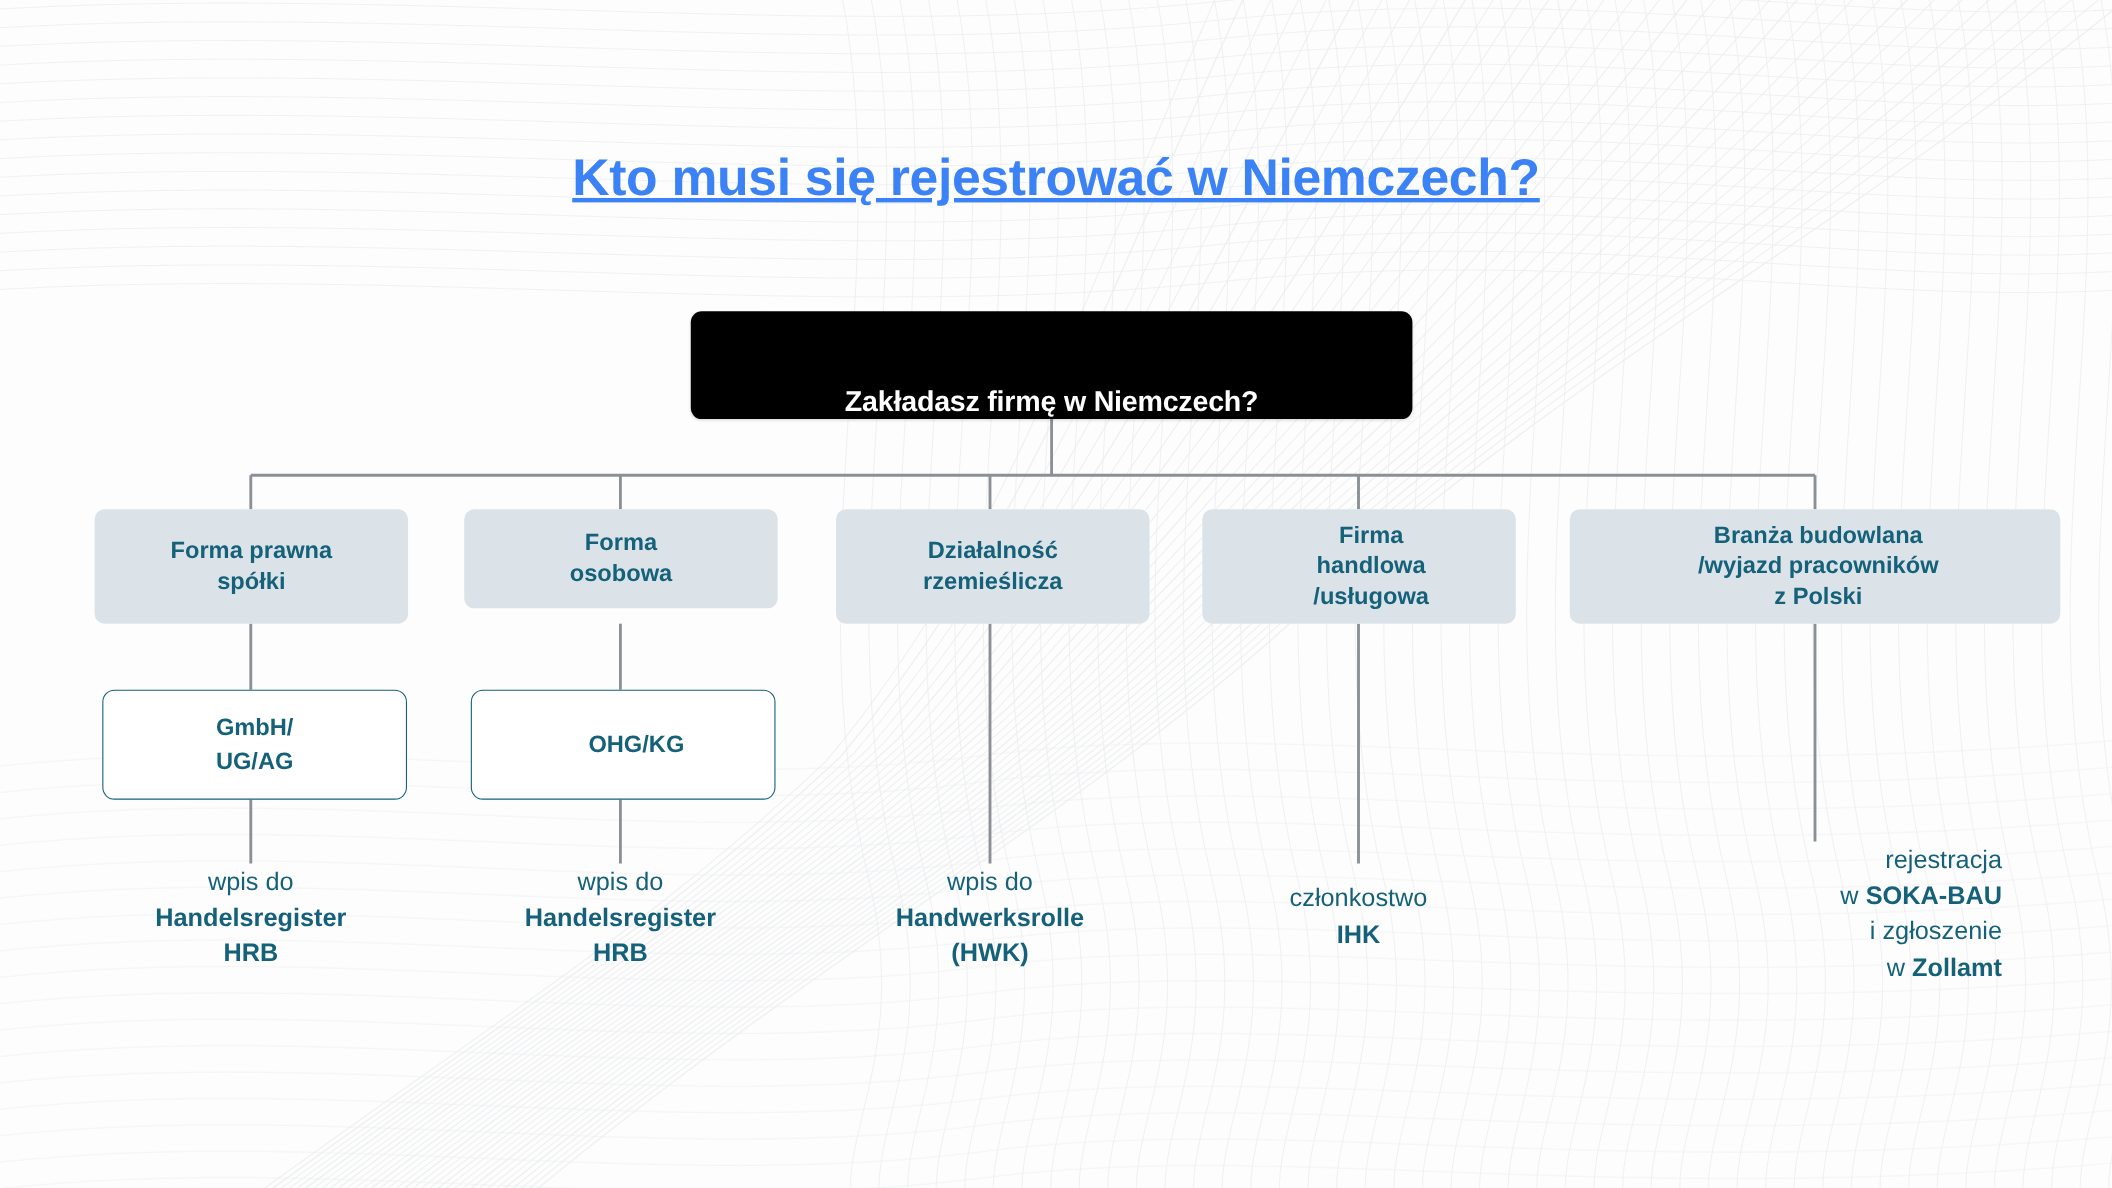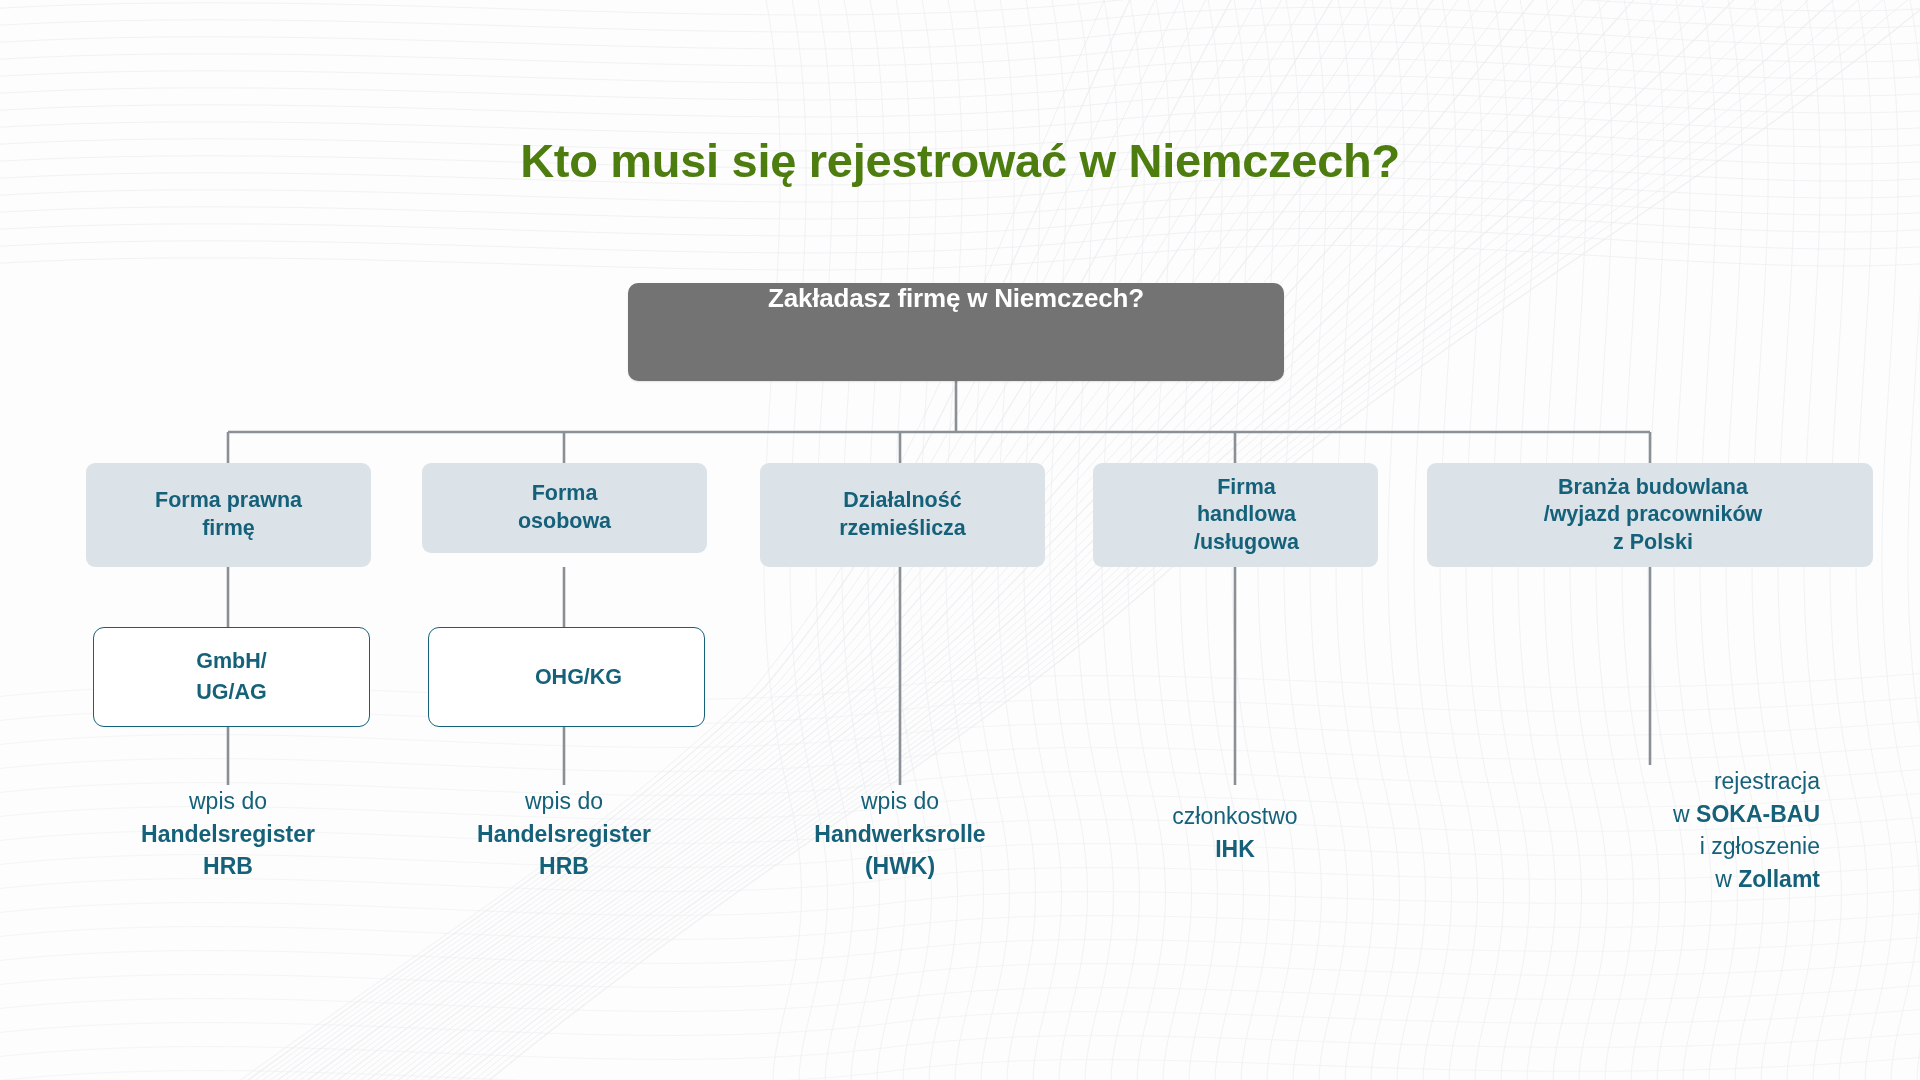--- a/index.html
+++ b/index.html
@@ -22,38 +22,39 @@
     pointer-events:none;
   }
   
   #page-title {
     position:absolute;
     top:133px; left:0; width:1920px;
     text-align:center;
     font-size:47px;
     font-weight:bold;
     letter-spacing:-0.3px;
-    color:#4d7c0f;
+    color:#3b82f6;
     z-index:5;
+    text-decoration:underline;
   }
   
   #connectors {
     position:absolute; inset:0;
     width:1920px; height:1080px;
     z-index:2;
     pointer-events:none;
   }
   
   #root-node {
     position:absolute;
     left:628px; top:283px;
     width:656px; height:98px;
-    background:#737373;
+    background:#000000;
     border-radius:10px;
-    display:flex; align-items:flex-start; justify-content:center;
+    display:flex; align-items:flex-end; justify-content:center;
     color:#ffffff;
     font-size:26px;
     font-weight:bold;
     letter-spacing:-0.2px;
     z-index:6;
     box-shadow:0 1px 2px rgba(0,0,0,0.10);
   }
   
   .cat-box {
     position:absolute;
@@ -488,21 +489,21 @@
 
   <div id="page-title">Kto musi się rejestrować w Niemczech?</div>
 
   <div id="root-node">
     <span>Zakładasz firmę w Niemczech?</span>
   </div>
 
   <div class="cat-box" style="left:86px; top:463px; width:285px; height:104px;">
     <div>
       <div>Forma prawna</div>
-      <div>firmę</div>
+      <div>spółki</div>
     </div>
   </div>
 
   <div class="cat-box" style="left:422px; top:463px; width:285px; height:90px;">
     <div>
       <div>Forma</div>
       <div>osobowa</div>
     </div>
   </div>
 

